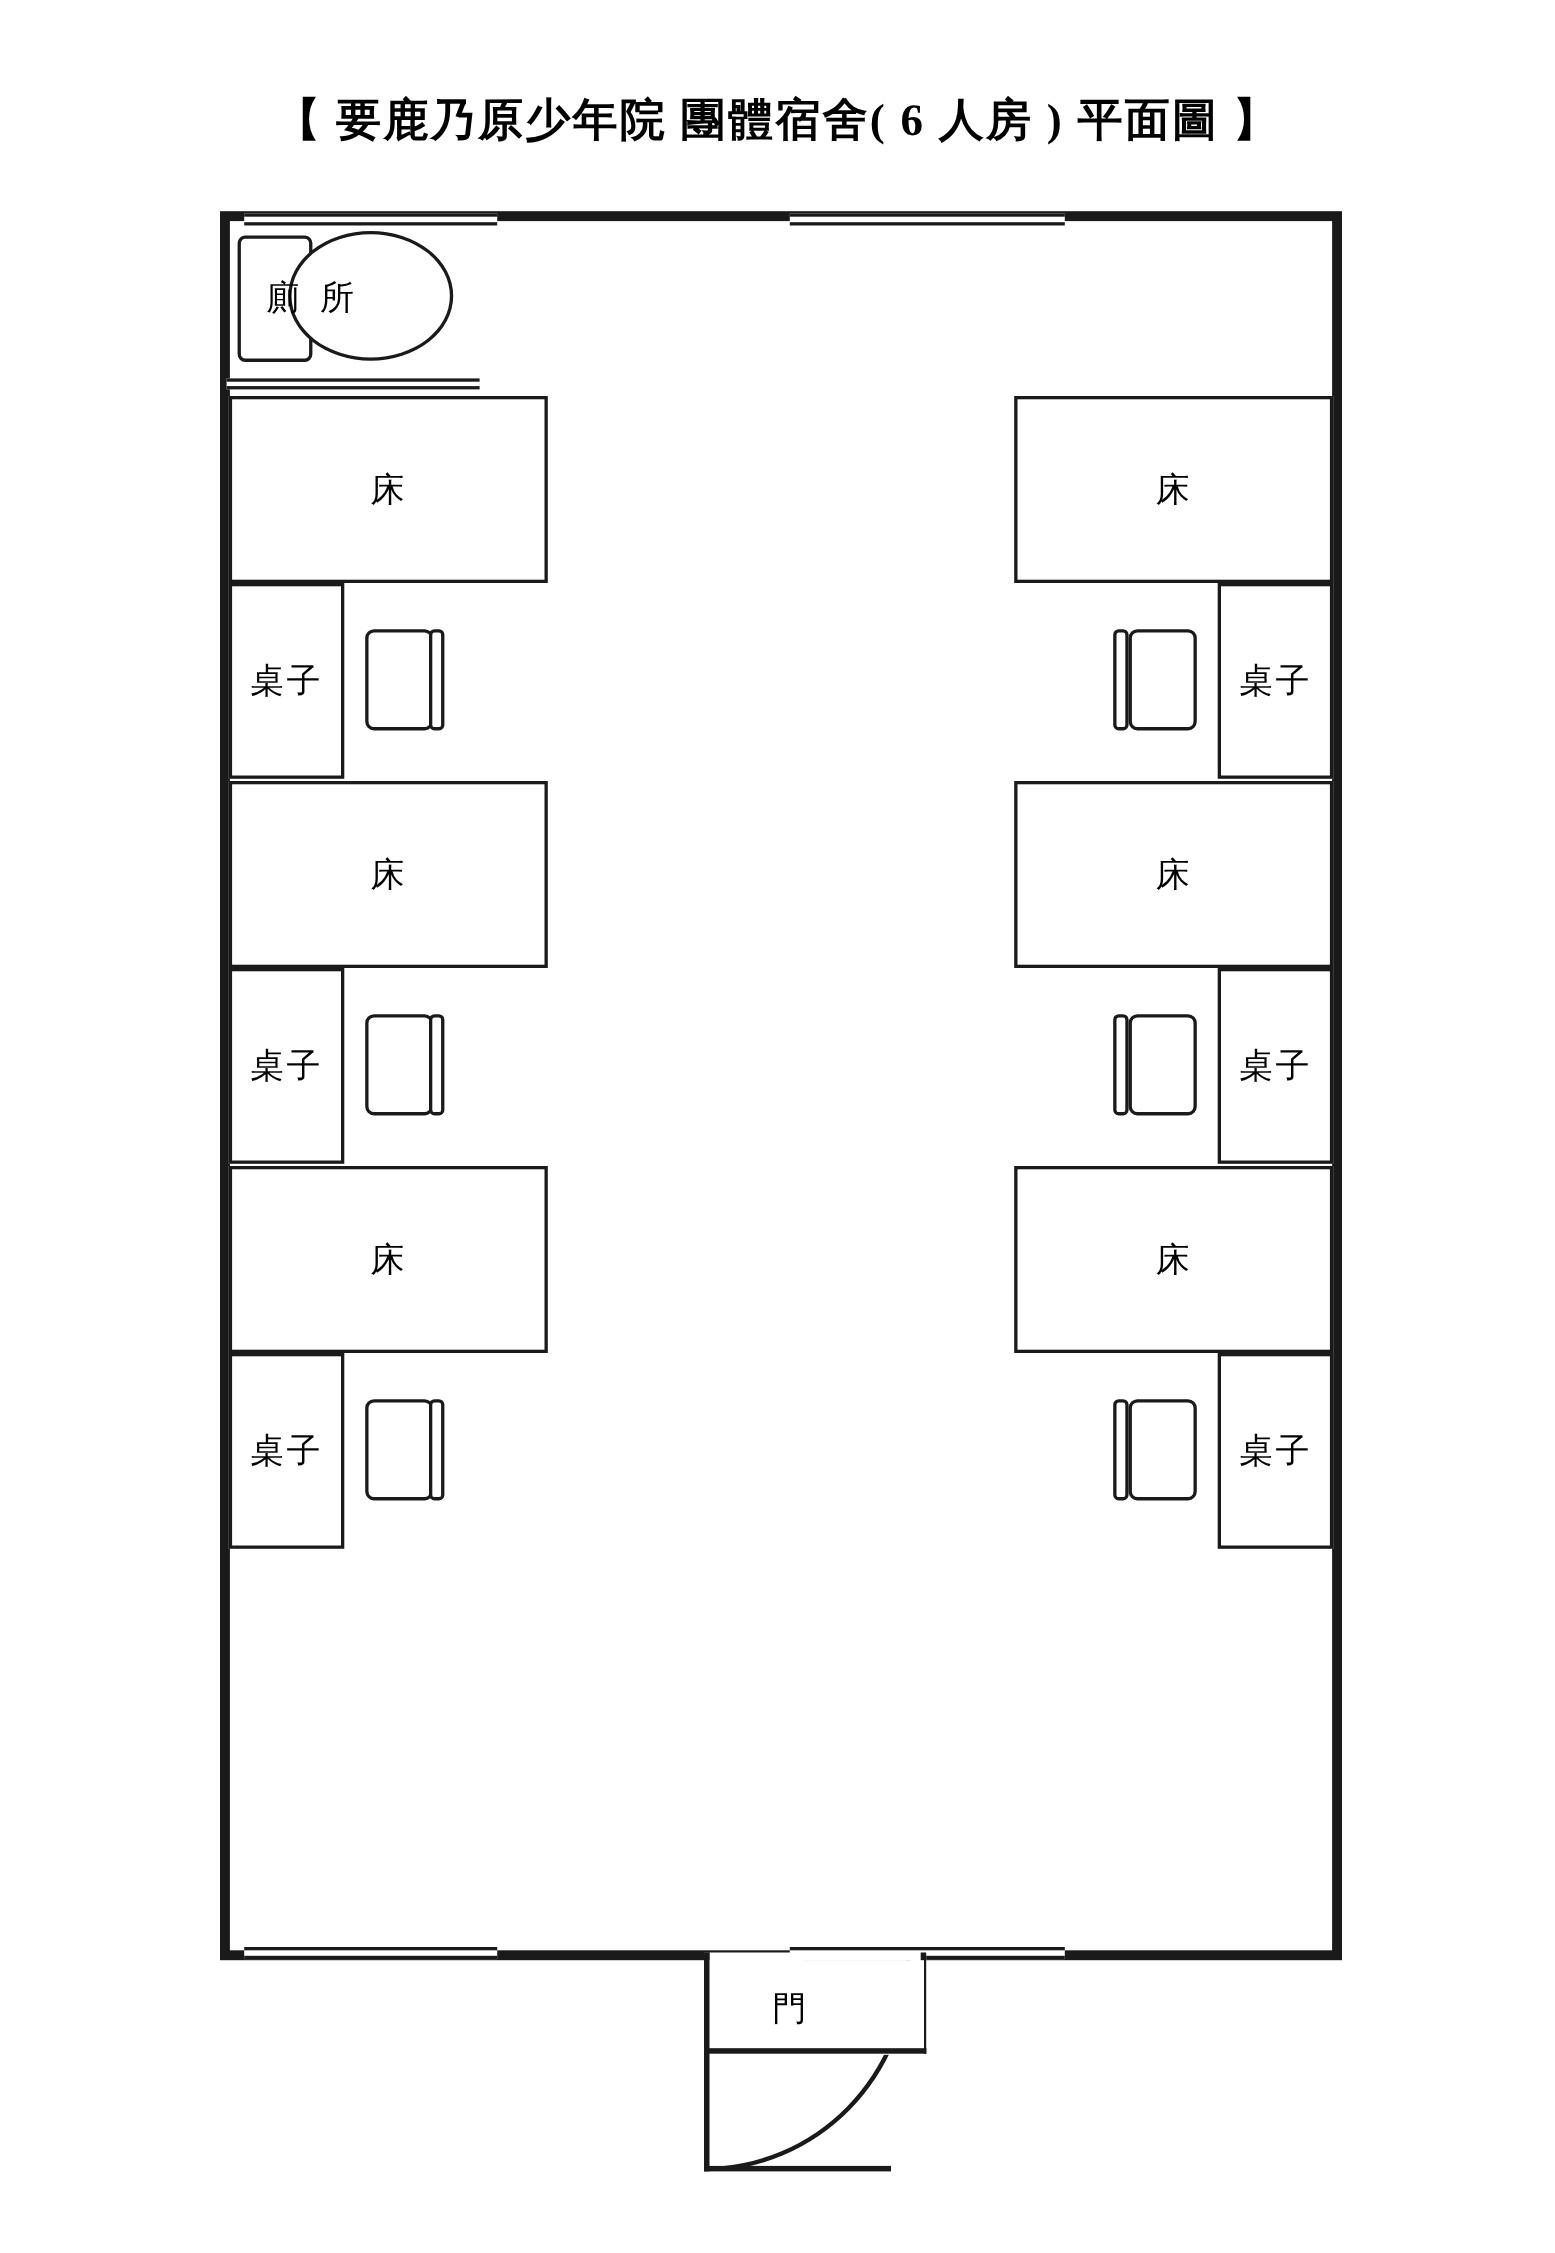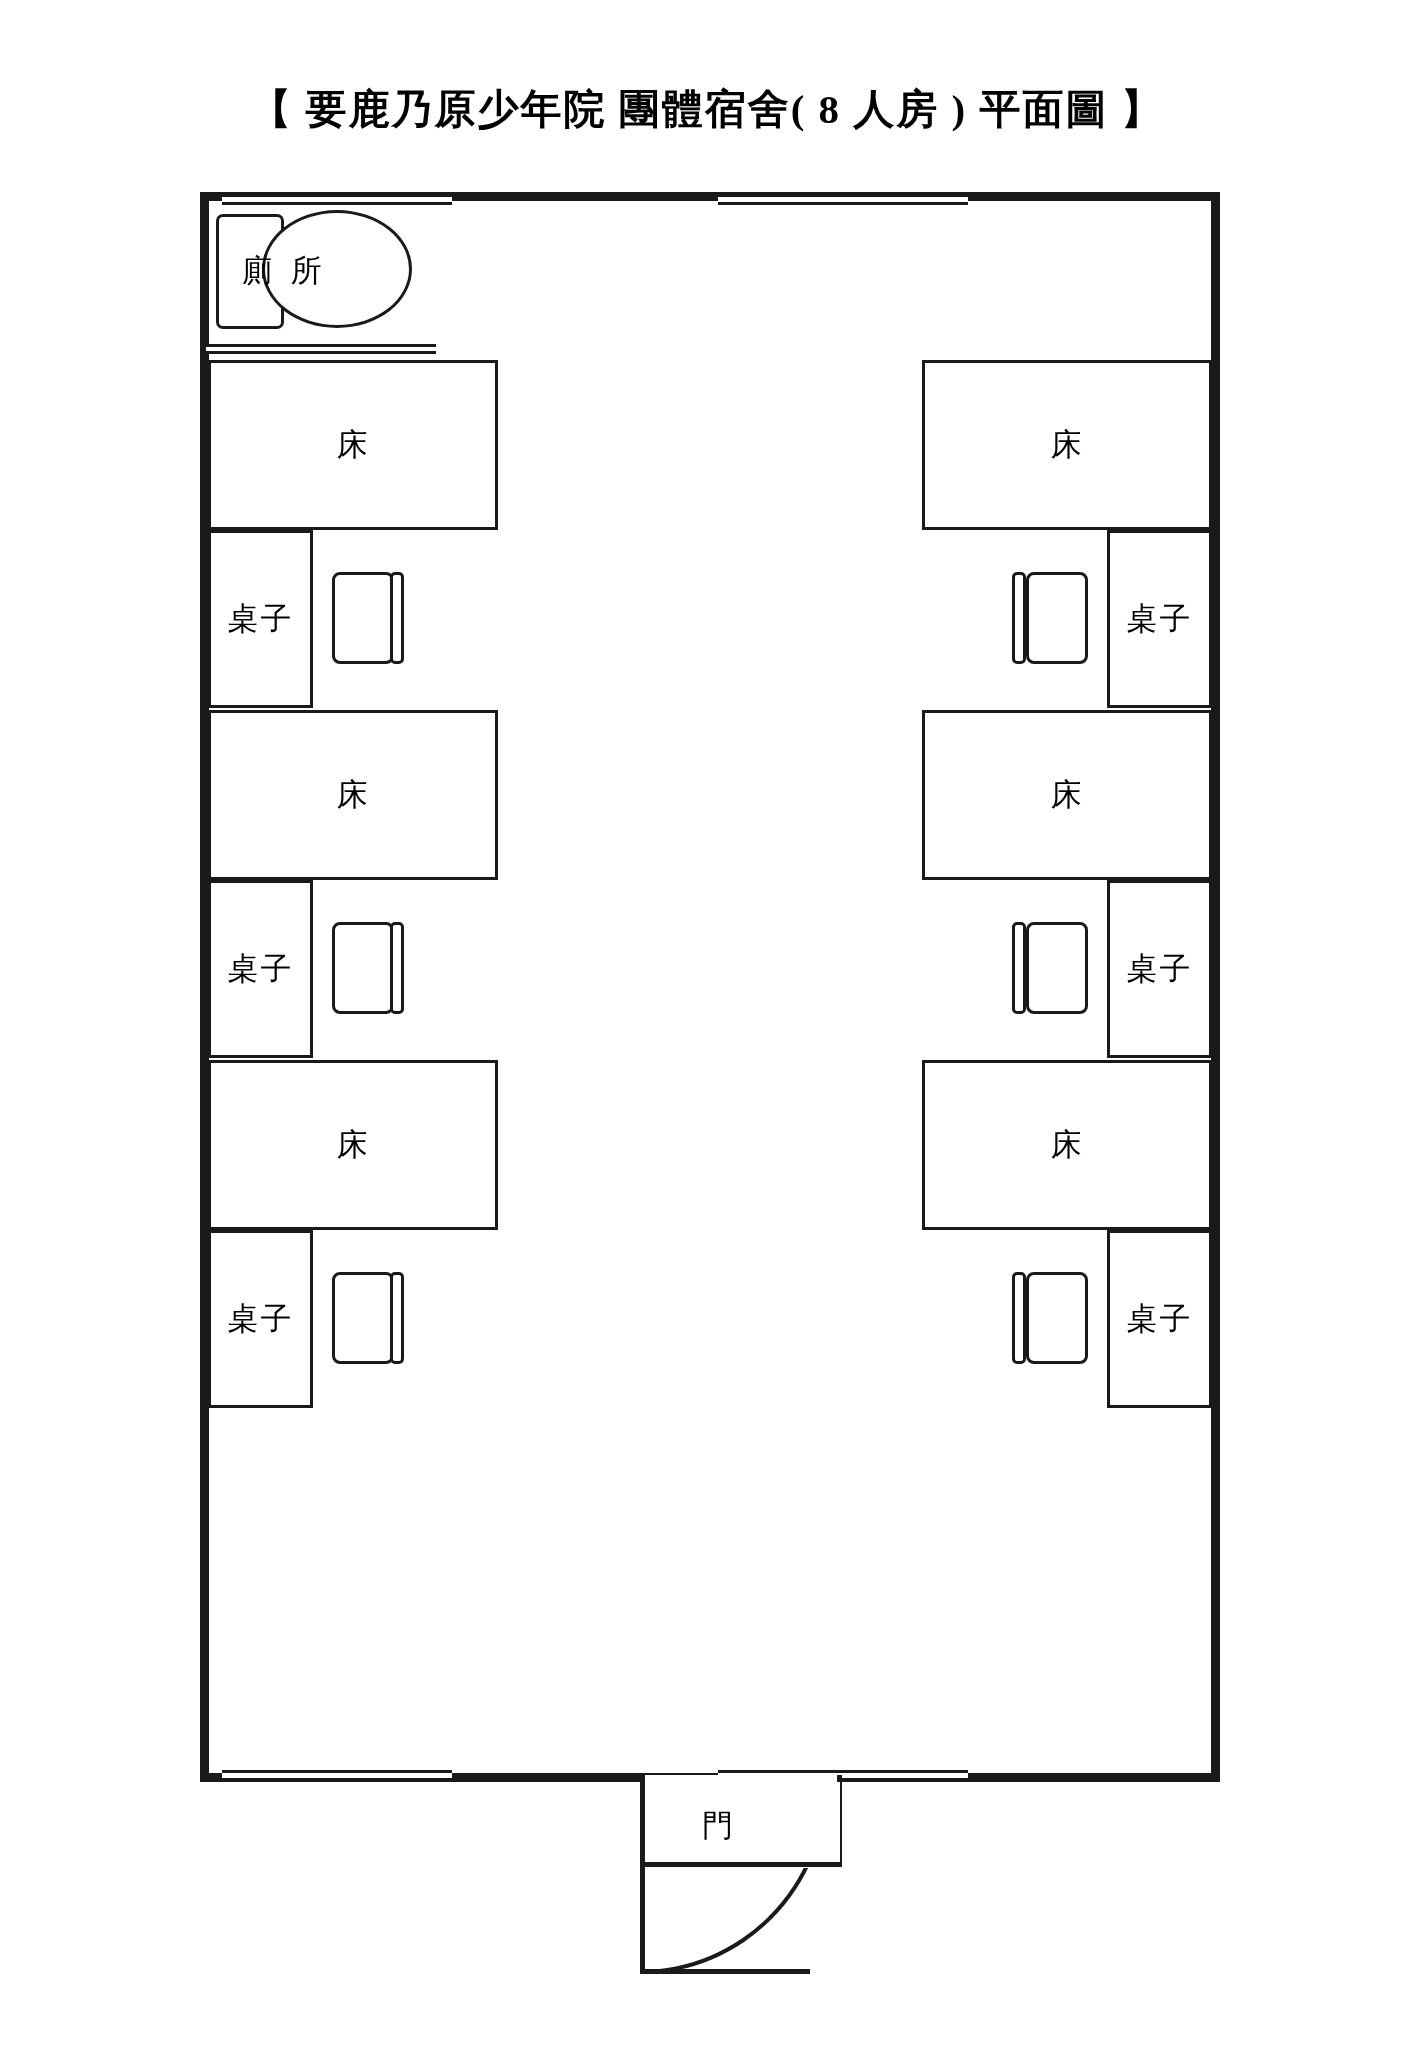--- a/index.html
+++ b/index.html
@@ -154,21 +154,21 @@
     border-bottom-color: #1a1a1a;
   }
   .door-swing-mask {
     position: absolute;
     background: #ffffff;
   }
 </style>
 </head>
 <body>
 
-<div id="page-title">【 要鹿乃原少年院 團體宿舍( 8 人房 ) 平面圖 】</div>
+<div id="page-title">【 要鹿乃原少年院 團體宿舍( 6 人房 ) 平面圖 】</div>
 
 <div id="floorplan">
 
   <div class="room-outer"></div>
 
   <div class="window" style="left: 22px; top: 2px; width: 230px;"></div>
   <div class="window" style="left: 518px; top: 2px; width: 250px;"></div>
 
   <div class="toilet-zone">
     <div class="toilet-tank" style="left: 16px; top: 22px; width: 68px; height: 115px;"></div>

